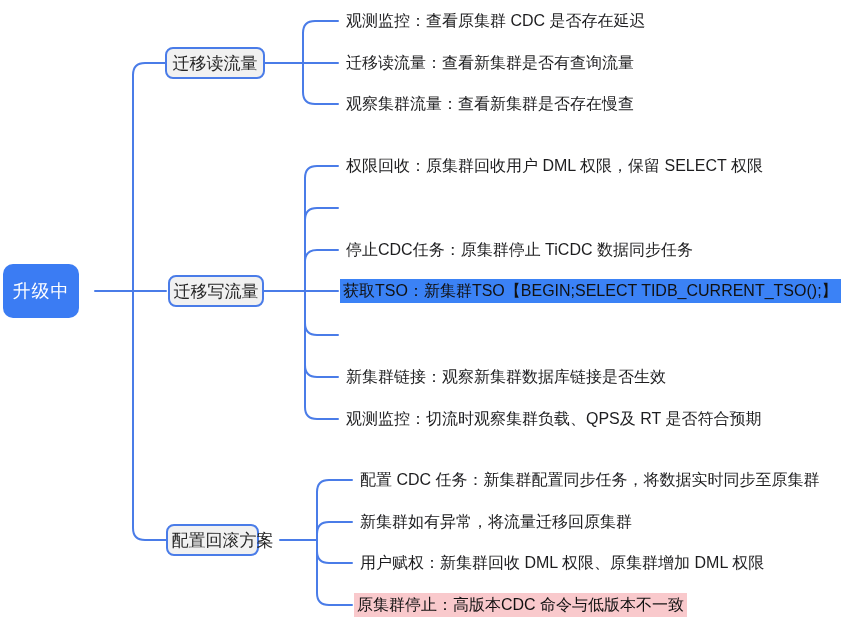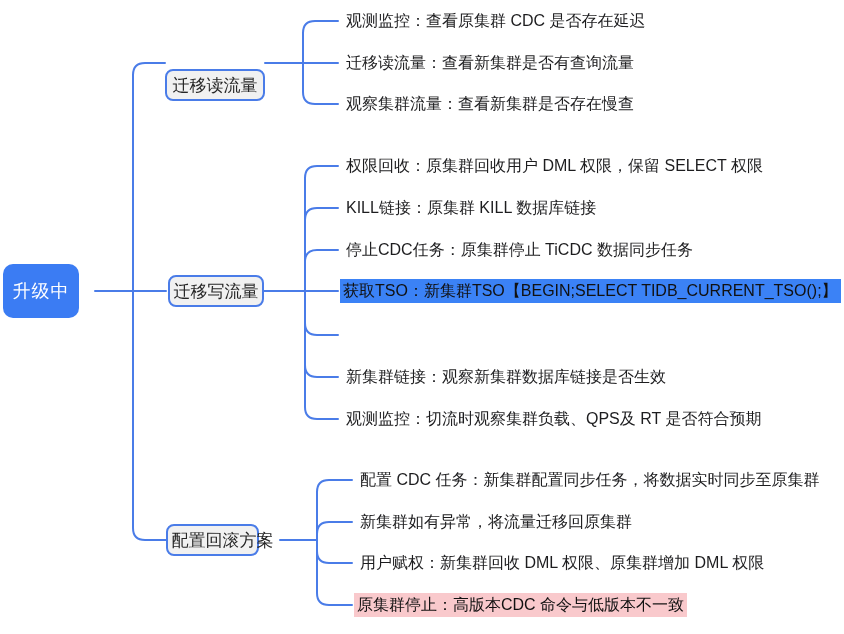--- a/index.html
+++ b/index.html
@@ -27,21 +27,21 @@
   }
   .branch-node {
     background: #f1f1f1;
     border: 2px solid #4a7ce8;
     border-radius: 8px;
     color: #262626;
     font-size: 17px;
     height: 32px;
     font-weight: 500;
   }
-  #branch-0 { left: 165px; top: 47px;  width: 100px; margin-top: 22px; }
+  #branch-0 { left: 165px; top: 47px;  width: 100px; }
   #branch-1 { left: 168px; top: 275px; width: 96px;  }
   #branch-2 { left: 166px; top: 524px; width: 93px; padding-left: 20px; }
 
   .leaf {
     position: absolute;
     transform: translateY(-50%);
     font-size: 16px;
     color: #1d1d1f;
     white-space: nowrap;
     line-height: 24px;
@@ -86,21 +86,20 @@
 
   <div class="node branch-node" id="branch-0">迁移读流量</div>
   <div class="node branch-node" id="branch-1">迁移写流量</div>
   <div class="node branch-node" id="branch-2">配置回滚方案</div>
 
   <div class="leaf" style="left:343px; top:21px"><span>观测监控：查看原集群 CDC 是否存在延迟</span></div>
   <div class="leaf" style="left:343px; top:63px"><span>迁移读流量：查看新集群是否有查询流量</span></div>
   <div class="leaf" style="left:343px; top:104px"><span>观察集群流量：查看新集群是否存在慢查</span></div>
 
   <div class="leaf" style="left:343px; top:166px"><span>权限回收：原集群回收用户 DML 权限，保留 SELECT 权限</span></div>
-  <div class="leaf" style="left:343px; top:208px"><span>KILL链接：原集群 KILL 数据库链接</span></div>
   <div class="leaf" style="left:343px; top:250px"><span>停止CDC任务：原集群停止 TiCDC 数据同步任务</span></div>
   <div class="leaf hl-yellow" style="left:340px; top:291px"><span>获取TSO：新集群TSO【BEGIN;SELECT TIDB_CURRENT_TSO();】</span></div>
   <div class="leaf" style="left:343px; top:377px"><span>新集群链接：观察新集群数据库链接是否生效</span></div>
   <div class="leaf" style="left:343px; top:419px"><span>观测监控：切流时观察集群负载、QPS及 RT 是否符合预期</span></div>
 
   <div class="leaf" style="left:357px; top:480px"><span>配置 CDC 任务：新集群配置同步任务，将数据实时同步至原集群</span></div>
   <div class="leaf" style="left:357px; top:522px"><span>新集群如有异常，将流量迁移回原集群</span></div>
   <div class="leaf" style="left:357px; top:563px"><span>用户赋权：新集群回收 DML 权限、原集群增加 DML 权限</span></div>
   <div class="leaf hl-pink" style="left:354px; top:605px"><span>原集群停止：高版本CDC 命令与低版本不一致</span></div>
 

